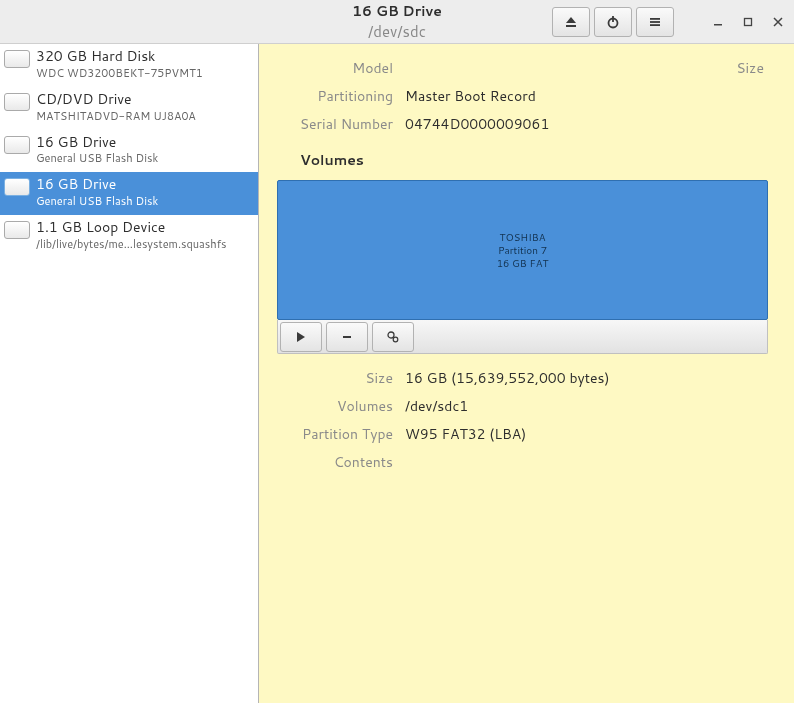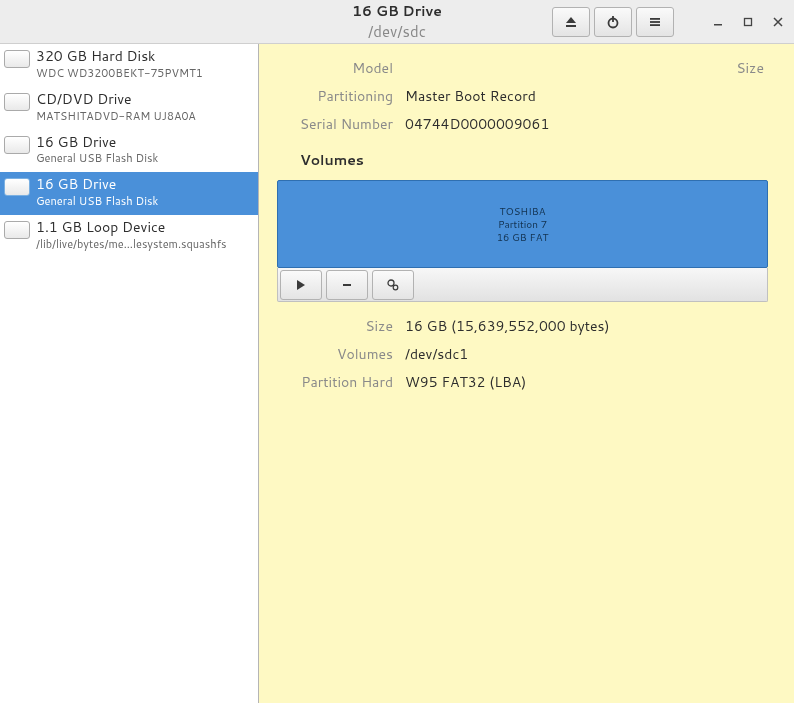--- a/index.html
+++ b/index.html
@@ -21,21 +21,21 @@
 .drive-item.selected .drive-icon{border-color:#7ab0e2}
 .drive-text { flex:1; min-width:0; }
 .drive-title { font-size:14px; color:#2e2e2e; line-height:1.2; }
 .drive-sub { font-size:11px; color:#666; white-space:nowrap; overflow:hidden; text-overflow:ellipsis; }
 .drive-item.selected .drive-title, .drive-item.selected .drive-sub { color:#fff; }
 .main { flex:1; background:#fef9c3; padding:10px 16px 0 0; overflow:auto; }
 .info-grid { display:grid; grid-template-columns:130px 1fr; row-gap:8px; column-gap:12px; padding:4px 14px 10px 4px; }
 .info-label { text-align:right; color:#8a8a8a; font-size:14px; }
 .info-value { color:#2e2e2e; font-size:14px; }
 .section-title { font-weight:bold; font-size:14px; color:#2e2e2e; padding:6px 8px 6px 8px;margin-left:33px; }
-.volume-box { margin:4px 10px 0 18px; height:88px; background:#4a90d9; border:1px solid #2f6fb0; border-radius:2px; display:flex; flex-direction:column; align-items:center; justify-content:center; color:#12314e; font-size:10px; line-height:1.3; text-align:center; cursor:pointer; }
+.volume-box { margin:4px 10px 0 18px; height:140px; background:#4a90d9; border:1px solid #2f6fb0; border-radius:2px; display:flex; flex-direction:column; align-items:center; justify-content:center; color:#12314e; font-size:10px; line-height:1.3; text-align:center; cursor:pointer; }
 .vol-toolbar { margin:0 10px 0 18px; height:34px; background:linear-gradient(#f7f7f7,#e2e2e2); border:1px solid #c0c0c0; border-top:none; border-radius:0 0 2px 2px; display:flex; align-items:center; }
 .vol-btn { width:42px; height:30px; margin:2px; display:flex; align-items:center; justify-content:center; cursor:pointer; background:linear-gradient(#fafafa,#e4e4e4); border:1px solid #b2b2b2; border-radius:3px; }
 svg { display:block; }
 </style>
 </head>
 <body>
 
 <div class="titlebar">
   <div class="title-center">
     <div class="title-main">16 GB Drive</div>
@@ -154,17 +154,18 @@
             <circle cx="9.5" cy="9.5" r="2.3" fill="none" stroke="#3a3a3a" stroke-width="1.2"></circle>
           </svg>
       </div>
     </div>
 
     <div class="info-grid" style="padding-top:14px">
       <div class="info-label">Size</div>
       <div class="info-value">16 GB (15,639,552,000 bytes)</div>
       <div class="info-label">Volumes</div>
       <div class="info-value">/dev/sdc1</div>
-      <div class="info-label">Partition Hard</div>
+      <div class="info-label">Partition Type</div>
       <div class="info-value">W95 FAT32 (LBA)</div>
+      <div class="info-label">Contents</div>
     </div>
   </div>
 </div>
 
 </body></html>

